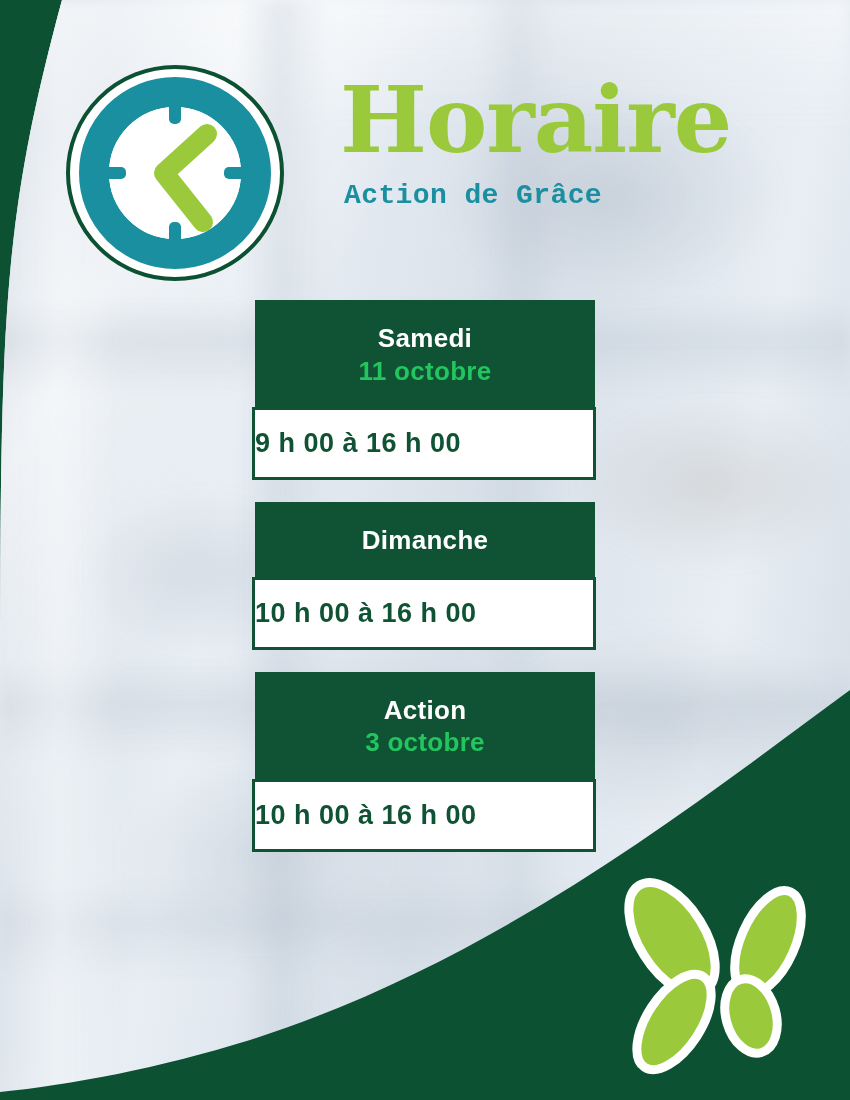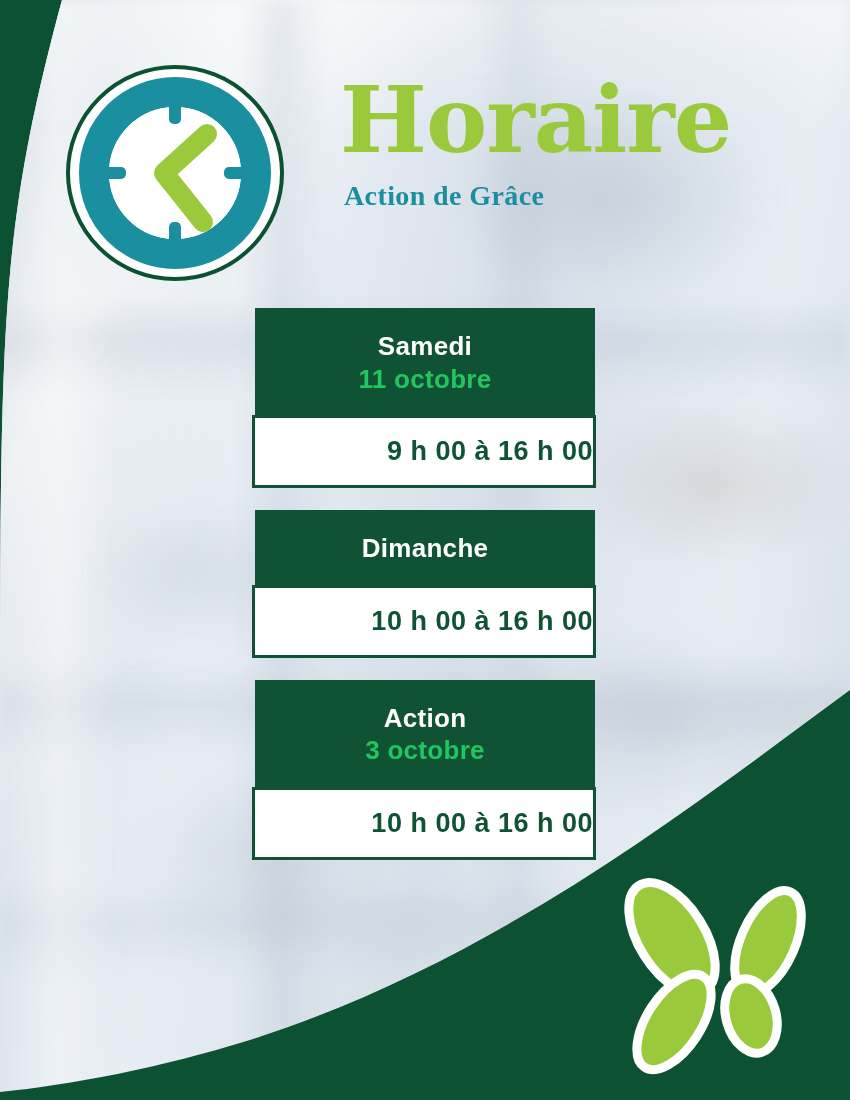--- a/index.html
+++ b/index.html
@@ -98,40 +98,40 @@
   .poster-title {
     font-family: "DejaVu Serif", "Liberation Serif", serif;
     font-weight: 700;
     font-size: 92px;
     line-height: 1.0;
     color: #9aca3c;
     letter-spacing: -1px;
     margin: 0;
   }
   .poster-subtitle {
-    font-family: Liberation Serif, serif;
+    font-family: Liberation Mono, monospace;
     font-weight: 700;
     font-size: 28px;
     color: #1a8fa0;
     letter-spacing: 0.4px;
     margin: 14px 0 0 4px;
   }
 
   
   .cards {
     position: absolute;
     z-index: 5;
     left: 0;
     top: 300px;
     width: 850px;
   }
   .card {
     position: relative;
     width: 340px;
-    margin: 8px auto 22px auto;
+    margin: 0 auto 22px auto;
   }
   .card-head {
     background: #0f5334;
     padding: 22px 0 20px 0;
     text-align: center;
   }
   .card-day {
     font-family: "Liberation Sans", sans-serif;
     font-weight: 700;
     font-size: 26px;
@@ -147,21 +147,21 @@
     line-height: 1.25;
     letter-spacing: 0.3px;
   }
   .card-hours {
     position: relative;
     width: 338px;
     margin-left: -3px;
     background: #ffffff;
     border: 3px solid #0f5334;
     box-sizing: content-box;
-    text-align: right;
+    text-align: left;
     padding: 18px 0 18px 0;
   }
   .card-hours-text {
     font-family: "Liberation Sans", sans-serif;
     font-weight: 700;
     font-size: 27px;
     color: #0f5334;
     letter-spacing: 0.5px;
   }
 

